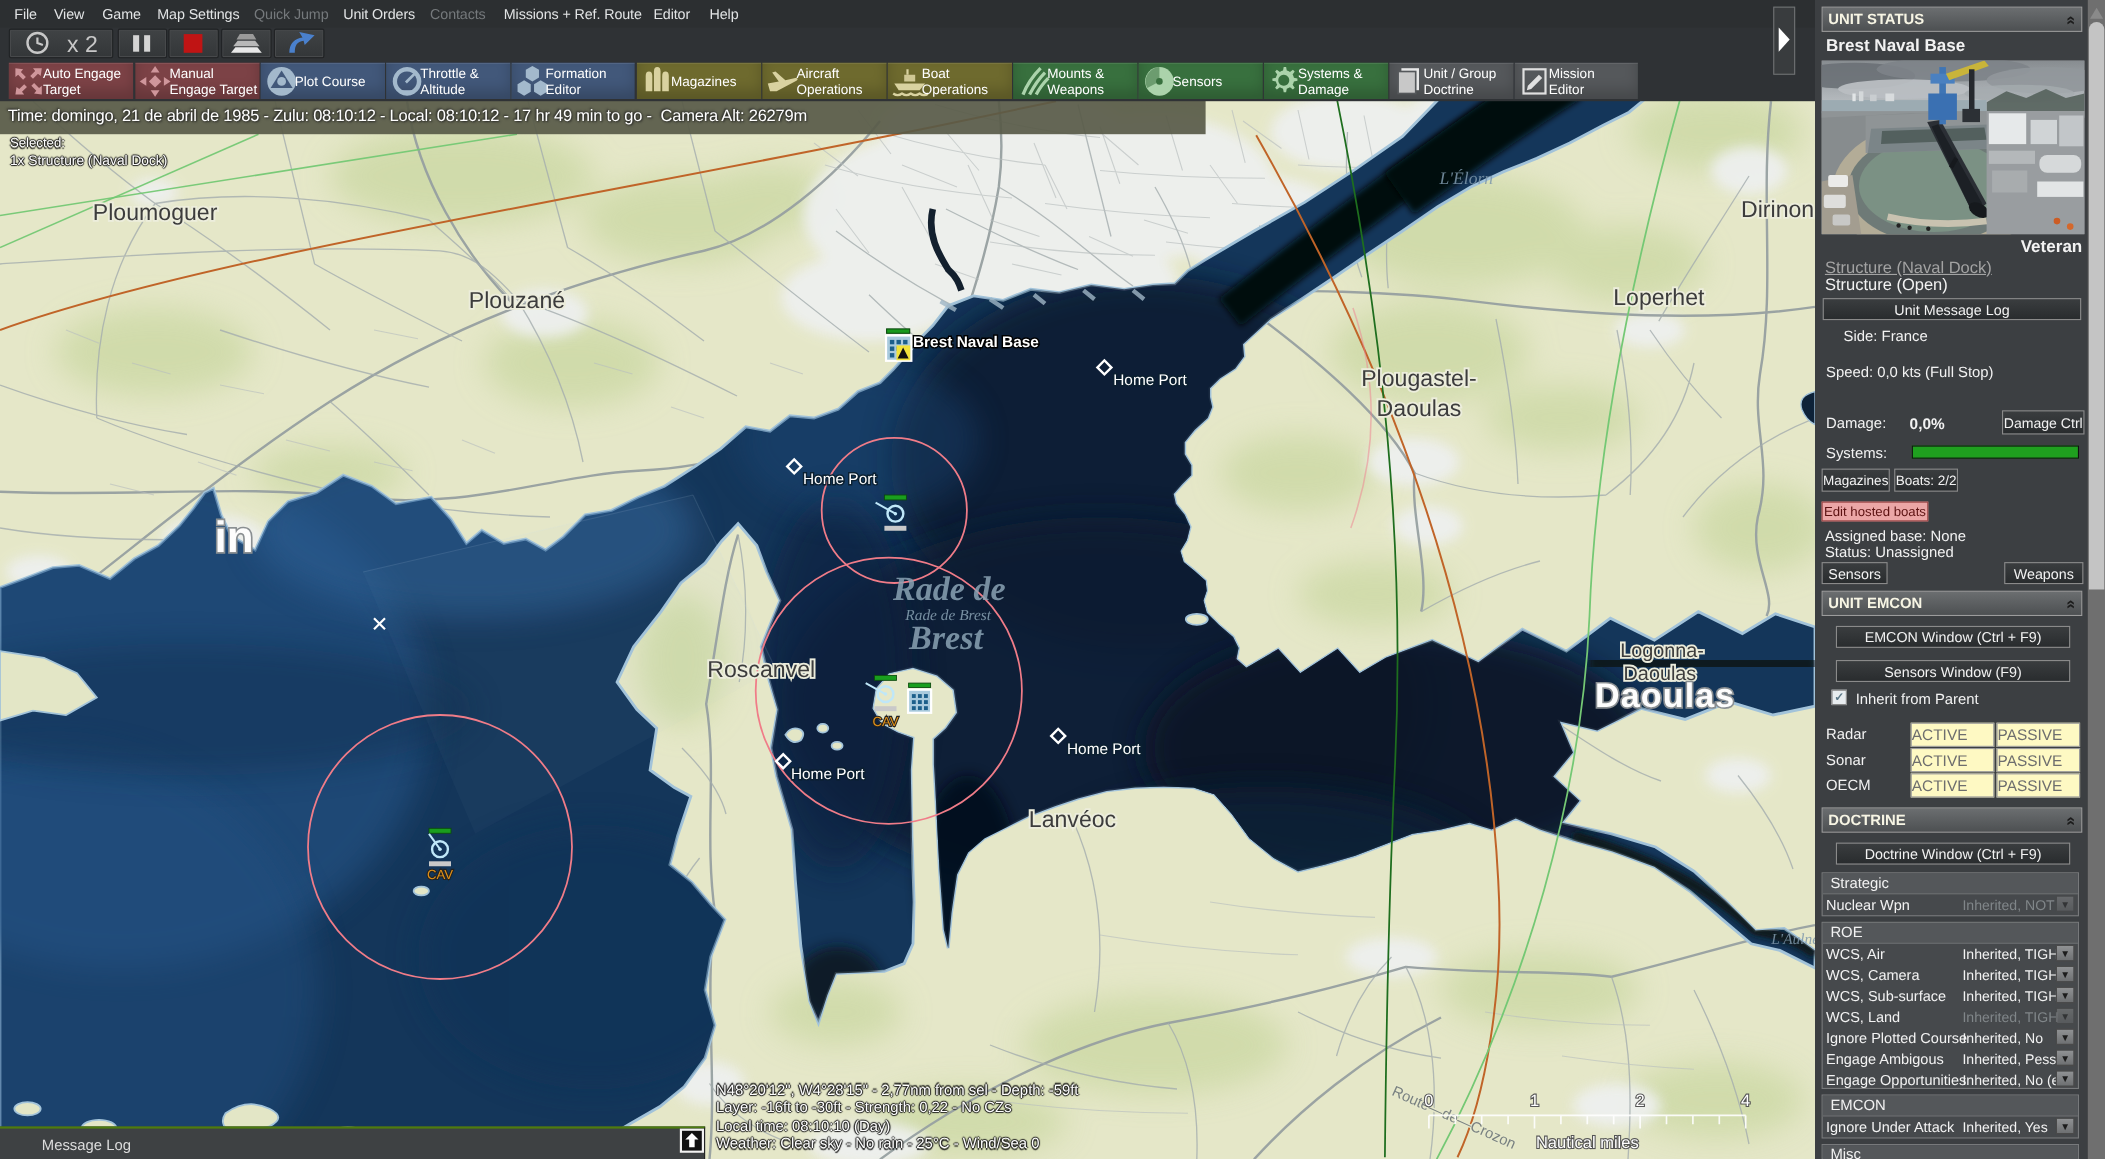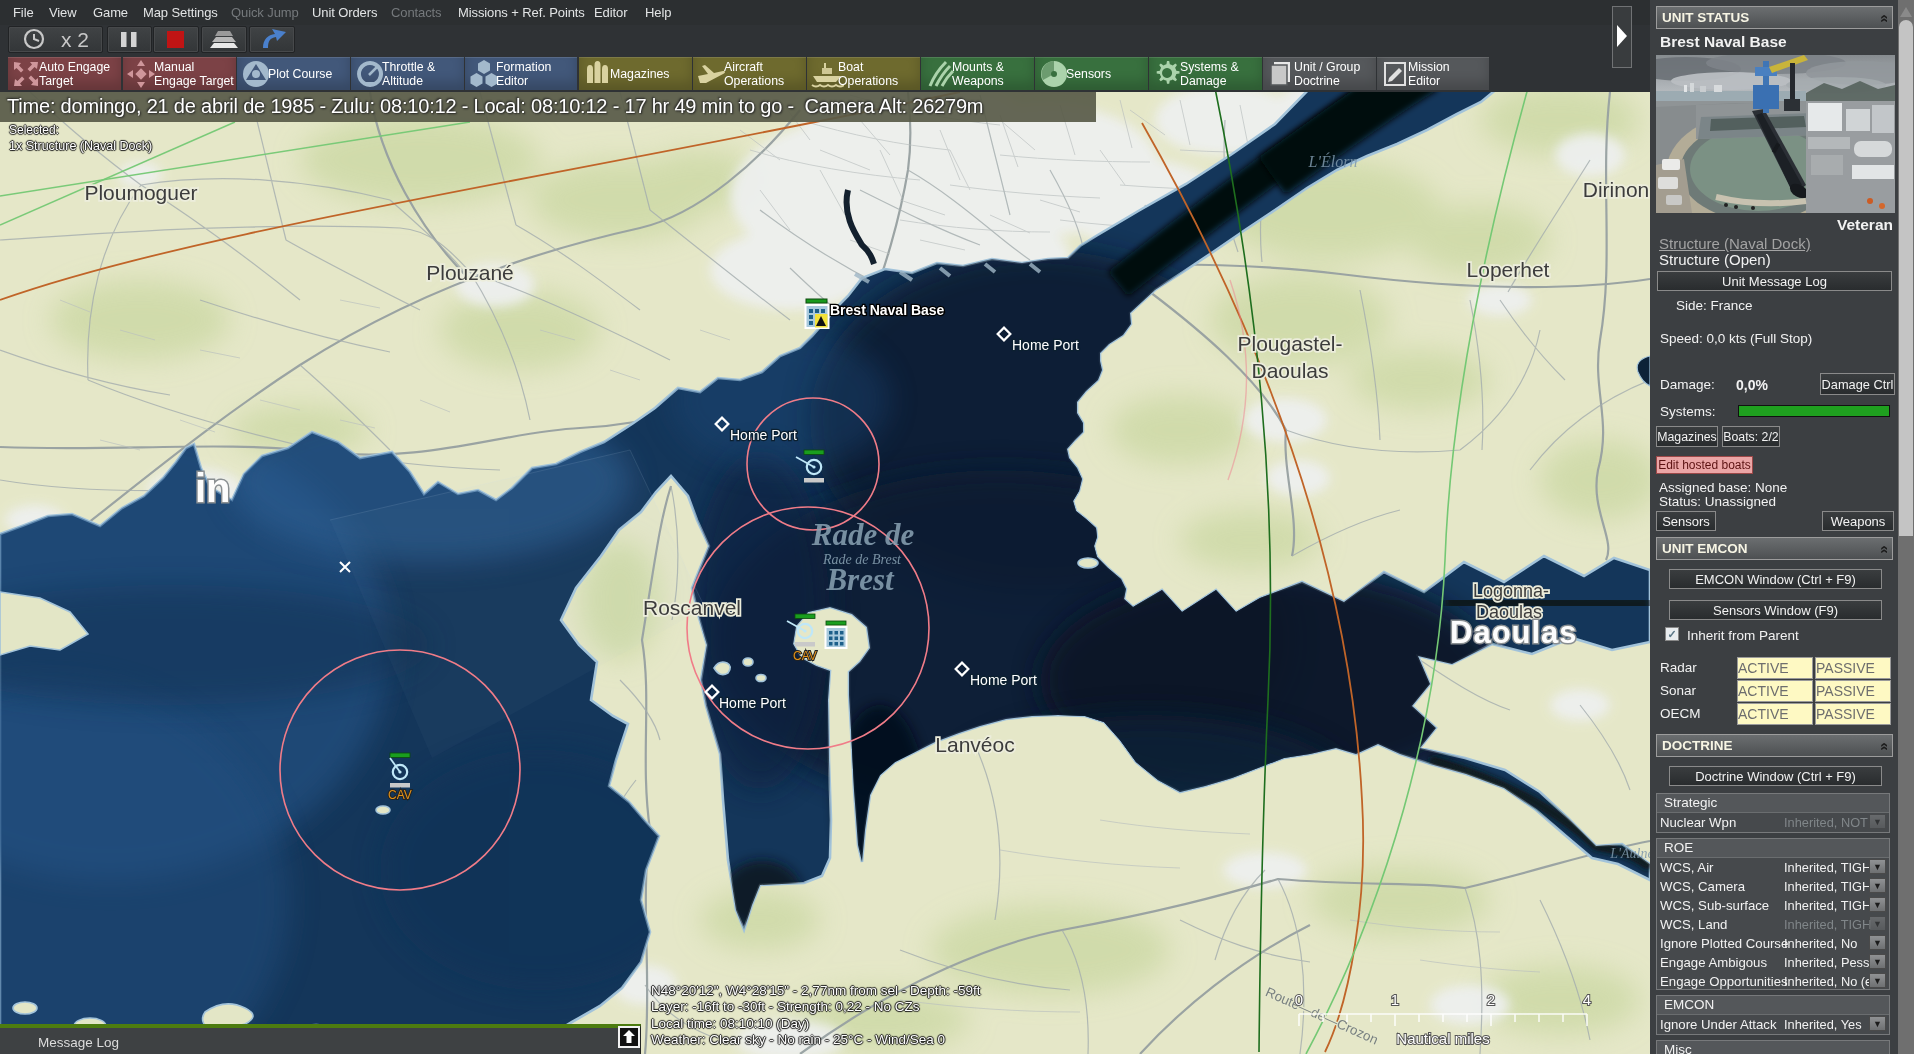--- a/index.html
+++ b/index.html
@@ -8,24 +8,24 @@
 
 #topbar{position:absolute;left:0;top:0;width:1650px;height:92px;background:#2f3235;z-index:30}
 #menubar{position:absolute;left:0;top:0;width:1699px;height:25px;background:#2c2f31}
 .mi{position:absolute;top:0;height:25px;line-height:25px;color:#e2e4e5;font-size:13px;letter-spacing:-0.1px}
 .mi.dis{color:#75797c}
 .btn2{position:absolute;top:26px;height:27px;background:linear-gradient(#404345,#333638);border:1px solid #212325;border-radius:2px;box-shadow:0 0 0 1px #47494b inset}
 .b3{position:absolute;top:57px;height:33px;color:#fff;font-size:12.3px;overflow:hidden;box-shadow:inset 0 1px 0 rgba(255,255,255,.12), inset 0 -8px 12px rgba(0,0,0,.18)}
 .b3 .lbl{position:absolute;left:31px;top:50%;transform:translateY(-50%);line-height:14px;white-space:nowrap}
 .b3 svg{position:absolute;left:3px;top:50%;transform:translateY(-50%)}
 
-#timebar{position:absolute;left:0;top:91px;width:1096px;height:31px;background:rgba(88,90,72,.92);z-index:20;color:#fff;font-size:20px;line-height:30px;letter-spacing:-0.2px;white-space:nowrap;text-shadow:1px 1px 2px #222,-1px -1px 2px #222;padding-left:7px}
+#timebar{position:absolute;left:0;top:91px;width:1096px;height:31px;background:rgba(88,90,72,.92);z-index:20;color:#fff;font-size:15px;line-height:30px;letter-spacing:-0.2px;white-space:nowrap;text-shadow:1px 1px 2px #222,-1px -1px 2px #222;padding-left:7px}
 .otext{color:#fff;text-shadow:1px 0 1px #1a1a1a,-1px 0 1px #1a1a1a,0 1px 1px #1a1a1a,0 -1px 1px #1a1a1a;z-index:18;white-space:nowrap}
 
-#msglog{position:absolute;left:0;top:1024px;width:641px;height:30px;background:#3e4143;border-top:4px solid #4d7c0f;border-right:1px solid #232425;z-index:21;color:#dcdcdc;font-size:13.5px;line-height:29px;padding-left:38px}
+#msglog{position:absolute;left:0;top:1024px;width:641px;height:30px;background:#3e4143;border-top:2px solid #4d7c0f;border-right:1px solid #232425;z-index:21;color:#dcdcdc;font-size:13.5px;line-height:29px;padding-left:38px}
 #mlarrow{position:absolute;left:618px;top:1026px;width:22px;height:22px;background:#111;border:2px solid #f2f2f2;z-index:22}
 
 #sidebar{position:absolute;left:1650px;top:0;width:264px;height:1054px;background:#3c3f42;z-index:40;color:#f2f2f2;font-size:13.5px}
 .phdr{position:absolute;left:6px;width:237px;height:23px;background:linear-gradient(#6b6e70,#4d5052);border:1px solid #9c9c9c;color:#f7f5e4;font-weight:bold;font-size:13.5px;line-height:21px;padding-left:5px}
 .chev{position:absolute;right:6px;top:1px;font-weight:bold;color:#1c1c1c;transform:rotate(-90deg);font-size:15px}
 .sbtn{position:absolute;background:linear-gradient(#3a3d3f,#292c2e);border:1px solid #8a8a8a;color:#f2f2f2;font-size:13px;text-align:center;white-space:nowrap;overflow:hidden}
 .litebtn{position:absolute;background:#fef9c3;border:1px solid #9a9a9a;color:#6e6e6e;font-size:14px;}
 .grp{position:absolute;left:6px;width:234px;border:1px solid #77797b;background:#46494c}
 .grph{height:19px;background:#54575a;color:#f2f2f2;font-size:13.5px;line-height:18px;padding-left:7px;border-bottom:1px solid #6a6d6f}
 .drow{position:relative;height:19px;font-size:13.2px;line-height:18px;color:#f2f2f2}
@@ -320,21 +320,21 @@
 
 <div id="topbar">
  <div id="menubar">
   <span class="mi" style="left:13px">File</span>
   <span class="mi" style="left:49px">View</span>
   <span class="mi" style="left:93px">Game</span>
   <span class="mi" style="left:143px">Map Settings</span>
   <span class="mi dis" style="left:231px">Quick Jump</span>
   <span class="mi" style="left:312px">Unit Orders</span>
   <span class="mi dis" style="left:391px">Contacts</span>
-  <span class="mi" style="left:458px">Missions + Ref. Points</span>
+  <span class="mi" style="left:458px">Missions + Ref. Route</span>
   <span class="mi" style="left:594px">Editor</span>
   <span class="mi" style="left:645px">Help</span>
  </div>
 
  <div class="btn2" style="left:8px;width:95px">
    <svg width="93" height="25">
           <circle cx="25" cy="12" r="9" fill="none" stroke="#c8c8c8" stroke-width="2.2"></circle>
           <path d="M25,7 L25,12 L30,14" stroke="#c8c8c8" stroke-width="2" fill="none"></path>
           <text x="52" y="20" fill="#c8c8c8" font-size="21" font-family="Liberation Sans">x 2</text>
         </svg>

